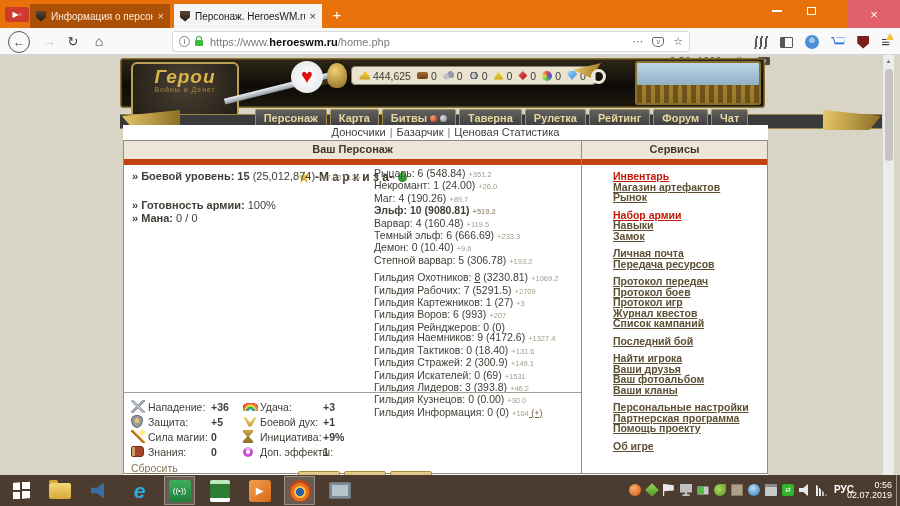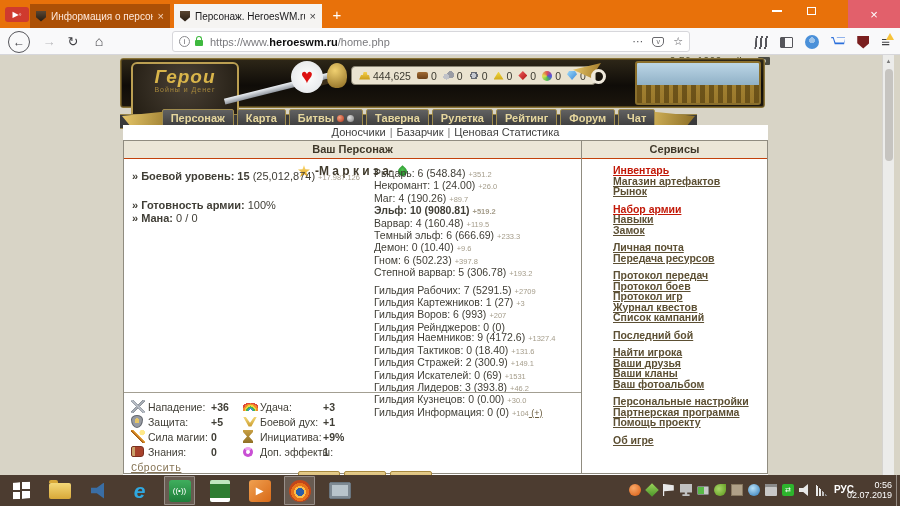--- a/index.html
+++ b/index.html
@@ -72,38 +72,38 @@
   .crystal-icon { width:9px; height:9px; background:linear-gradient(135deg,#f06060,#b01414); clip-path:polygon(50% 0,100% 50%,50% 100%,0 50%); }
   .gems-icon { width:10px; height:10px; background:conic-gradient(#e05050,#5050e0,#50c050,#e0e050,#e05050); border-radius:50%; }
   .diamond-icon { width:10px; height:9px; background:linear-gradient(135deg,#9ad8f8,#3a88d8); clip-path:polygon(20% 0,80% 0,100% 35%,50% 100%,0 35%); }
   .wing-small { position:absolute; left:452px; top:4px; width:28px; height:15px; background:linear-gradient(100deg,#e8c86a,#a07828); clip-path:polygon(0 45%,100% 0,65% 100%); z-index:5; }
   .ring { position:absolute; left:470px; top:10px; width:15px; height:15px; border:3px solid #efe9dc; border-radius:50%; z-index:5; }
   #castle { position:absolute; right:3px; top:2px; width:126px; height:44px; border:2px solid #8a6f2c; border-radius:3px;
     background:repeating-linear-gradient(90deg,rgba(96,72,20,.85) 0 5px,rgba(140,108,40,.55) 5px 9px) 0 100%/100% 46% no-repeat,
                linear-gradient(#bcd6e6,#8fb0c6) 0 0/100% 56% no-repeat,
                linear-gradient(#d4b44e,#a8842e); }
 
-  #navrow { position:absolute; left:120px; top:53px; width:577px; height:24px; }
+  #navrow { position:absolute; left:120px; top:53px; width:763px; height:24px; }
   #navrow::before { content:''; position:absolute; left:0; right:0; top:6px; height:13px; background:#3a3a3a; border-top:1px solid #9a864a; border-bottom:1px solid #9a864a; }
   .wing-big { position:absolute; top:2px; width:58px; height:20px; background:linear-gradient(100deg,#e8c86a,#8a6c24); }
   #wing-left { left:2px; clip-path:polygon(0 30%,100% 0,100% 100%,20% 100%); }
   #wing-right { right:2px; clip-path:polygon(0 0,100% 30%,80% 100%,0 100%); }
   #navbtns { position:absolute; left:0; right:0; top:1px; display:flex; justify-content:center; gap:3px; }
   .navbtn { background:linear-gradient(#616161,#3c3c3c); border:1px solid #a08c4e; border-radius:2px; color:#e6d79e; font-size:11px; font-weight:bold; padding:2px 8px 3px; display:flex; align-items:center; gap:3px; white-space:nowrap; }
   .mini-icon { width:7px; height:7px; border-radius:50%; }
   .mini-red { background:radial-gradient(circle at 35% 35%,#f0a080,#b83418); }
   .mini-gray { background:radial-gradient(circle at 35% 35%,#e0e0e0,#808080); }
 
   #content { position:absolute; left:123px; top:70px; width:645px; height:350px; background:#fff; }
   #subnav { height:15px; text-align:center; font-size:11px; color:#3d3d3d; padding-top:1px; }
   #subnav .sep { color:#777; margin:0 4px; }
   #panel { position:relative; height:334px; border:1px solid #908c80; display:flex; }
   #main-col { width:458px; border-right:1px solid #908c80; position:relative; }
   #svc-col { flex:1; position:relative; }
-  .col-header { height:18px; background:#ebe6d7; border-bottom:1px solid #c2410c; text-align:center; font-size:11px; font-weight:bold; color:#3f382a; line-height:16px; }
+  .col-header { height:24px; background:#ebe6d7; border-bottom:6px solid #c2410c; text-align:center; font-size:11px; font-weight:bold; color:#3f382a; line-height:16px; }
 
   #name-row { text-align:center; margin-top:4px; height:16px; display:flex; justify-content:center; align-items:center; gap:5px; }
   .star-icon { width:12px; height:12px; background:linear-gradient(#ffe080,#d89a10); clip-path:polygon(50% 0,62% 35%,100% 38%,70% 60%,82% 100%,50% 76%,18% 100%,30% 60%,0 38%,38% 35%); }
   #char-name { font-weight:bold; font-size:12px; color:#403a2c; }
   .leaf-icon { width:9px; height:9px; background:radial-gradient(circle at 35% 35%,#4ec44e,#0f6e1a); border-radius:0 50% 50% 50%; transform:rotate(45deg); }
 
   #info-col { position:absolute; left:8px; top:29px; width:240px; font-size:11px; color:#403e36; }
   .info-line { line-height:13px; }
   .info-line.gap { margin-bottom:15px; }
   .chev { font-weight:bold; }
@@ -118,21 +118,21 @@
 
   #divider { position:absolute; left:0; right:0; top:251px; border-top:1px solid #a39f92; }
   #combat { position:absolute; left:0; right:0; top:256px; font-size:10.5px; color:#403e36; }
   .ccol { position:absolute; top:2px; }
   #ccol1 { left:7px; width:108px; }
   #ccol2 { left:119px; width:126px; }
   .crow { height:15px; display:flex; align-items:center; position:relative; }
   .cicon { width:17px; flex:0 0 auto; display:flex; align-items:center; }
   .cicon > i { display:block; }
   .cvalue { position:absolute; left:80px; font-weight:bold; }
-  #reset-link { position:absolute; left:7px; top:65px; font-size:10.5px; color:#867455; text-decoration:underline;font-family:Liberation Mono, monospace; }
+  #reset-link { position:absolute; left:7px; top:65px; font-size:10.5px; color:#867455; text-decoration:underline; }
 
   .swords-icon { width:14px; height:13px; background:linear-gradient(45deg,transparent 42%,#8d939b 42%,#c3c9d1 50%,#8d939b 58%,transparent 58%),linear-gradient(135deg,transparent 42%,#7d838b 42%,#b3b9c1 50%,#7d838b 58%,transparent 58%); }
   .shield-icon { width:12px; height:13px; background:radial-gradient(circle at 50% 42%,#e6c566 0 2.5px,#969aa2 2.5px); border:1px solid #62666e; border-radius:50% 50% 50% 50%/35% 35% 65% 65%; }
   .wand-icon { width:14px; height:13px; background:radial-gradient(circle at 80% 20%,#ffe98a 0 2.5px,transparent 3px),linear-gradient(45deg,transparent 44%,#a55a10 44%,#eda83e 56%,transparent 56%); }
   .book-icon { width:13px; height:11px; background:linear-gradient(90deg,#caa26a 0 3px,#a8422c 3px); border:1px solid #7a3020; border-radius:2px 3px 3px 2px; }
   .rainbow-icon { width:15px; height:8px; background:radial-gradient(circle at 50% 100%,#fff 0 1.5px,#3f8fd4 1.5px 3px,#44b54e 3px 4.5px,#f2d43c 4.5px 6px,#ef8c2a 6px 7.5px,#e04838 7.5px 9px,transparent 9px); }
   .wings-icon { width:14px; height:10px; background:linear-gradient(#f4d876,#c89a2e); clip-path:polygon(0 0,18% 0,50% 62%,82% 0,100% 0,60% 100%,40% 100%); }
   .hourglass-icon { width:10px; height:13px; background:linear-gradient(#caa145,#8f6f25); clip-path:polygon(0 0,100% 0,100% 15%,60% 50%,100% 85%,100% 100%,0 100%,0 85%,40% 50%,0 15%); }
   .effects-icon { width:10px; height:10px; border:3px solid #c94fd4; border-top-color:#eda2ef; border-radius:50%; }
 
@@ -322,24 +322,24 @@
           </div>
         <div id="fact-col">
           <div id="factions">
               <div class="fg-line"><span>Рыцарь: </span><span>6</span><span> (548.84)</span><span class="bonus">+351.2</span></div>
               <div class="fg-line"><span>Некромант: </span><span>1</span><span> (24.00)</span><span class="bonus">+26.0</span></div>
               <div class="fg-line"><span>Маг: </span><span>4</span><span> (190.26)</span><span class="bonus">+89.7</span></div>
               <div class="fg-line bold"><span>Эльф: </span><span>10</span><span> (9080.81)</span><span class="bonus">+519.2</span></div>
               <div class="fg-line"><span>Варвар: </span><span>4</span><span> (160.48)</span><span class="bonus">+119.5</span></div>
               <div class="fg-line"><span>Темный эльф: </span><span>6</span><span> (666.69)</span><span class="bonus">+233.3</span></div>
               <div class="fg-line"><span>Демон: </span><span>0</span><span> (10.40)</span><span class="bonus">+9.6</span></div>
-              <div class="fg-line"><span>Гном: </span><span>6</span><span> (502.23)</span><span class="bonus">+397.8</span></div>
               <div class="fg-line"><span>Степной варвар: </span><span>5</span><span> (306.78)</span><span class="bonus">+193.2</span></div>
             </div>
           <div id="guilds">
+              <div class="fg-line"><span>Гильдия Охотников: </span><a class="lvl-link">8</a><span> (3230.81)</span><span class="bonus">+1069.2</span></div>
               <div class="fg-line"><span>Гильдия Рабочих: </span><span>7</span><span> (5291.5)</span><span class="bonus">+2709</span></div>
               <div class="fg-line"><span>Гильдия Картежников: </span><span>1</span><span> (27)</span><span class="bonus">+3</span></div>
               <div class="fg-line"><span>Гильдия Воров: </span><span>6</span><span> (993)</span><span class="bonus">+207</span></div>
               <div class="fg-line"><span>Гильдия Рейнджеров: </span><span>0</span><span> (0)</span></div>
               <div class="fg-line"><span>Гильдия Наемников: </span><span>9</span><span> (4172.6)</span><span class="bonus">+1327.4</span></div>
               <div class="fg-line"><span>Гильдия Тактиков: </span><span>0</span><span> (18.40)</span><span class="bonus">+131.6</span></div>
               <div class="fg-line"><span>Гильдия Стражей: </span><span>2</span><span> (300.9)</span><span class="bonus">+149.1</span></div>
               <div class="fg-line"><span>Гильдия Искателей: </span><span>0</span><span> (69)</span><span class="bonus">+1531</span></div>
               <div class="fg-line"><span>Гильдия Лидеров: </span><span>3</span><span> (393.8)</span><span class="bonus">+46.2</span></div>
               <div class="fg-line"><span>Гильдия Кузнецов: </span><span>0</span><span> (0.00)</span><span class="bonus">+30.0</span></div>
@@ -434,22 +434,22 @@
               <a class="svc-link">Протокол игр</a>
               <a class="svc-link">Журнал квестов</a>
               <a class="svc-link">Список кампаний</a>
             </div>
             <div class="svc-group">
               <a class="svc-link">Последний бой</a>
             </div>
             <div class="svc-group">
               <a class="svc-link">Найти игрока</a>
               <a class="svc-link">Ваши друзья</a>
+              <a class="svc-link">Ваш фотоальбом</a>
               <a class="svc-link">Ваши кланы</a>
-              <a class="svc-link">Ваш фотоальбом</a>
             </div>
             <div class="svc-group">
               <a class="svc-link">Персональные настройки</a>
               <a class="svc-link">Партнерская программа</a>
               <a class="svc-link">Помощь проекту</a>
             </div>
             <div class="svc-group">
               <a class="svc-link">Об игре</a>
             </div>
           </div>

